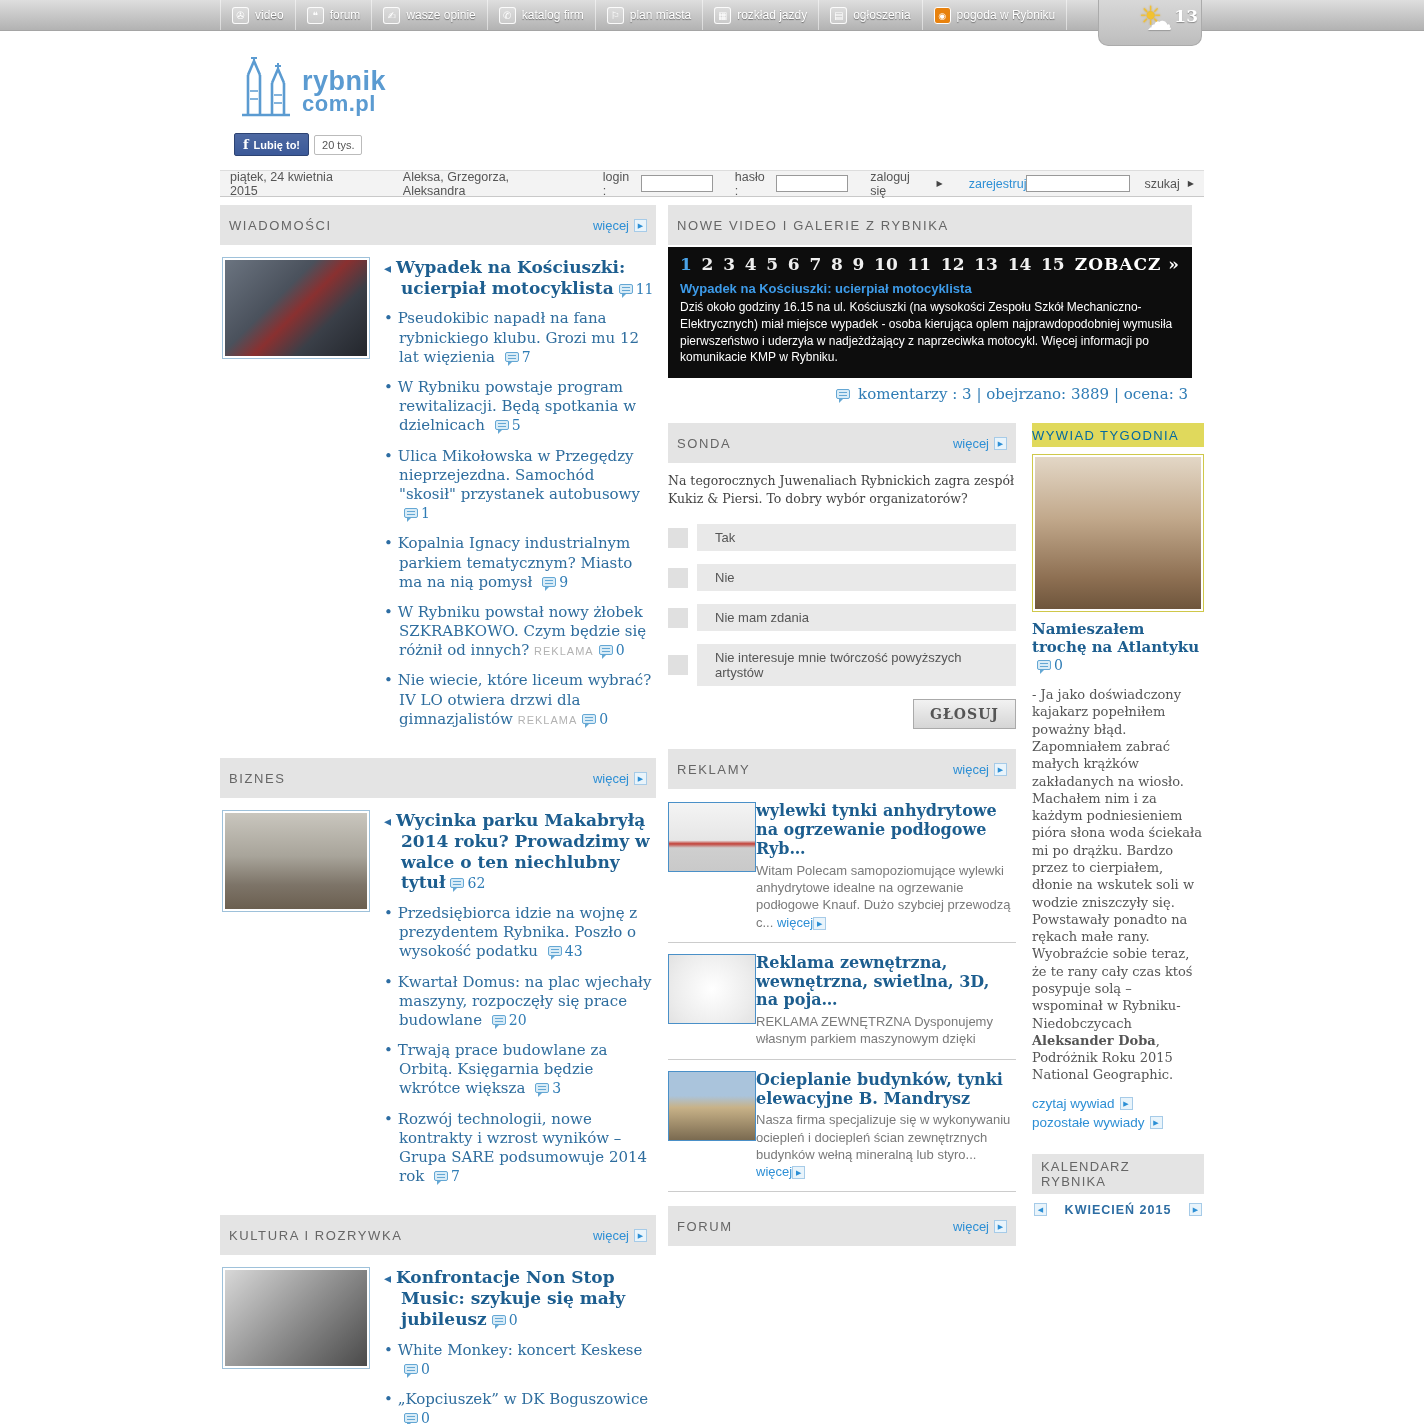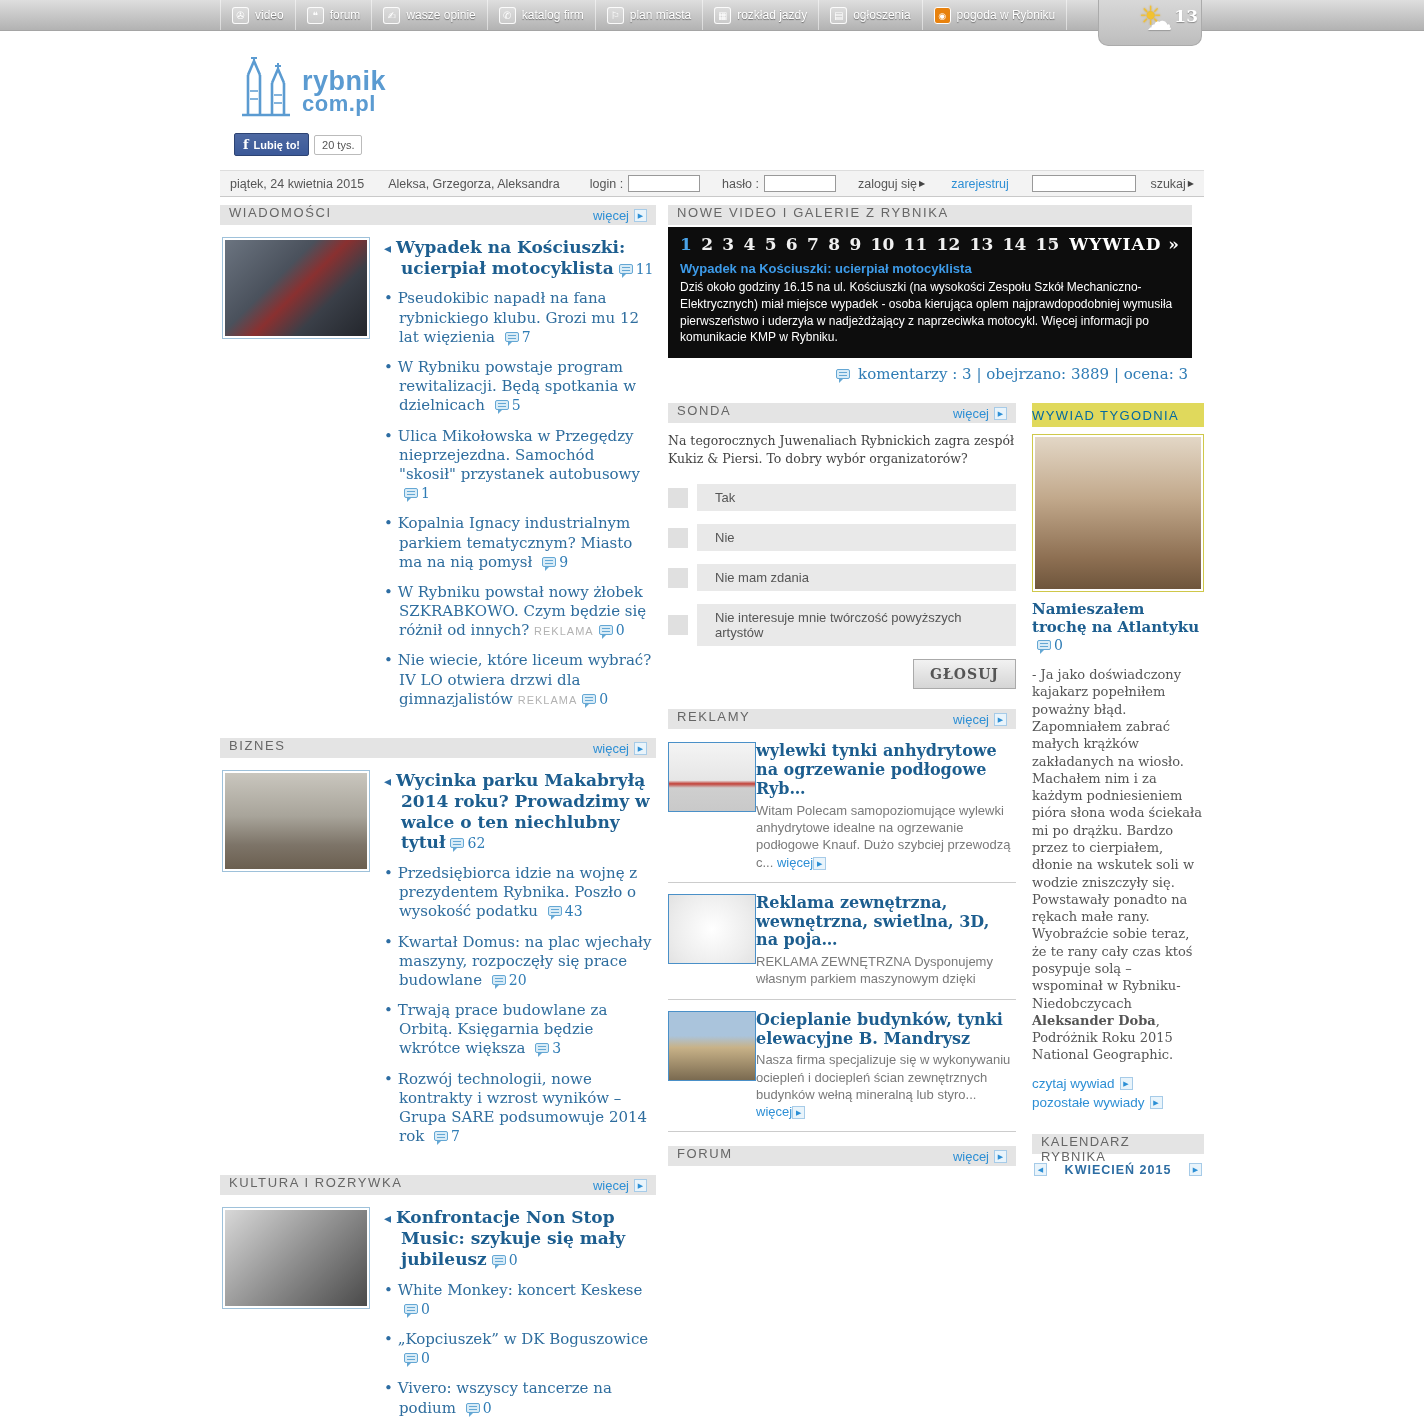--- a/index.html
+++ b/index.html
@@ -32,39 +32,39 @@
   .hdr{width:984px;margin:0 auto;padding:26px 0 0 14px}
   .logo-row{display:flex;align-items:flex-start;gap:6px}
   .logo-text{color:#5b9bd1;font-weight:bold;line-height:.92;margin-top:12px}
   .logo-line1{font-size:27px;letter-spacing:.5px}
   .logo-line2{font-size:22px;letter-spacing:.5px}
   .fb-row{display:flex;align-items:center;gap:5px;margin:12px 0 14px}
   .fb-btn{display:flex;align-items:center;gap:5px;background:linear-gradient(#4e69a2,#3b5998);border:1px solid #2d4373;border-radius:2px;color:#fff;font-size:11px;font-weight:bold;padding:3px 8px}
   .fb-f{font-family:"DejaVu Serif",serif;font-size:13px}
   .fb-count{border:1px solid #bbb;border-radius:2px;background:#fff;color:#555;font-size:11px;padding:3px 7px}
   .loginbar{display:flex;align-items:center;background:#f3f3f3;border-top:1px solid #ddd;border-bottom:1px solid #c9c9c9;height:27px;padding:0 10px;font-size:12.5px;color:#555;margin-left:-14px}
-  .lb-date{margin-right:24px}
+  .lb-date{margin-right:40px}
   .lb-names{margin-right:30px}
   .lb-label{margin-right:5px}
   .lb-input{width:72px;height:17px;border:1px solid #999;background:#fff;margin-right:22px;font-size:12px;padding:0 3px}
-  .lb-btn{color:#555;margin-right:26px;display:flex;align-items:center;gap:2px}
+  .lb-btn{color:#555;margin-right:26px;display:flex;align-items:center;gap:8px}
   .lb-arrow{font-size:8px;color:#444}
   .lb-reg{color:#2d8fd5;margin-right:auto}
   .lb-search{width:104px;height:17px;border:1px solid #999;background:#fff;margin-right:14px;font-size:12px;padding:0 3px}
 
   
   .content{width:984px;margin:8px auto 0;display:flex;align-items:flex-start}
   .col-left{width:436px;flex:none}
   .col-right{width:536px;flex:none;margin-left:12px}
   .row2{display:flex;margin-top:20px;align-items:flex-start}
   .col-mid{width:348px;flex:none}
   .col-side{width:172px;flex:none;margin-left:16px}
 
   
-  .sec-head{height:20px;background:#e4e4e4;display:flex;padding:0 9px;margin-bottom:2px}
+  .sec-head{height:40px;background:#e4e4e4;display:flex;align-items:center;padding:0 9px;margin-bottom:2px}
   .sec-title{font-size:13px;color:#666;letter-spacing:1.6px}
   .more{margin-left:auto;color:#2d8fd5;font-size:13px;display:flex;align-items:center;gap:5px}
   .bicon{display:inline-block;width:13px;height:13px;border:1px solid #a6cbe8;background:#e9f4fb;color:#2d8fd5;font-size:7px;line-height:12px;text-align:center;vertical-align:middle;flex:none}
   .arrow-right-icon::before{content:"▶"}
   .arrow-left-icon::before{content:"◀"}
 
   
   .cicon{display:inline-block;width:14px;height:10px;border:1px solid #64a7d4;background:#d9ecf7;border-radius:2px;position:relative;vertical-align:baseline;margin:0 3px 0 5px}
   .cicon::before{content:"";position:absolute;left:2px;right:2px;top:2px;height:1px;background:#64a7d4;box-shadow:0 3px 0 #64a7d4}
   .cicon::after{content:"";position:absolute;left:2px;bottom:-5px;border-style:solid;border-width:5px 5px 0 0;border-color:#64a7d4 transparent transparent transparent}
@@ -331,21 +331,21 @@
               <a class="gpage">7</a>
               <a class="gpage">8</a>
               <a class="gpage">9</a>
               <a class="gpage">10</a>
               <a class="gpage">11</a>
               <a class="gpage">12</a>
               <a class="gpage">13</a>
               <a class="gpage">14</a>
               <a class="gpage">15</a>
             </div>
-          <a class="zobacz">WYWIAD »</a>
+          <a class="zobacz">ZOBACZ »</a>
         </div>
         <div class="gcaption">
           <a class="gcap-title" style="display:block">Wypadek na Kościuszki: ucierpiał motocyklista</a>
           <div class="gcap-text">Dziś około godziny 16.15 na ul. Kościuszki (na wysokości Zespołu Szkół Mechaniczno-Elektrycznych) miał miejsce wypadek - osoba kierująca oplem najprawdopodobniej wymusiła pierwszeństwo i uderzyła w nadjeżdżający z naprzeciwka motocykl. Więcej informacji po komunikacie KMP w Rybniku.</div>
         </div>
       </div>
       <div class="gstats">
         <span class="cicon"></span>
         <span>komentarzy : 3</span>
         <span>|</span>

